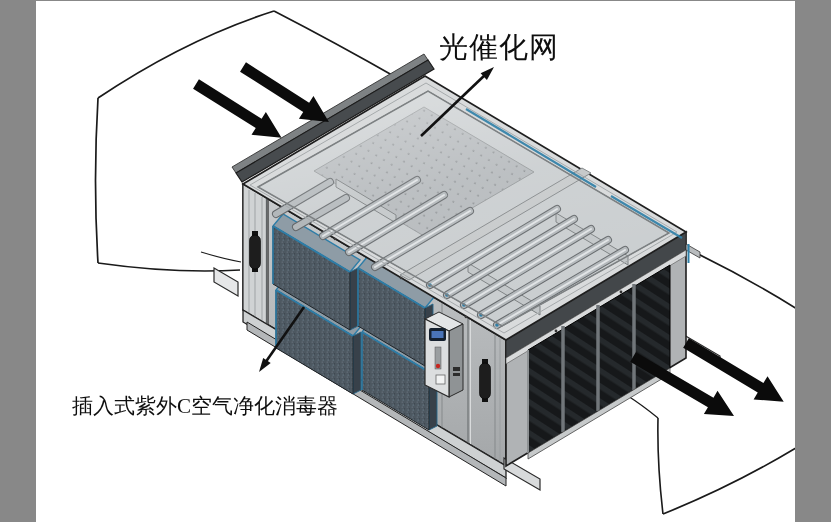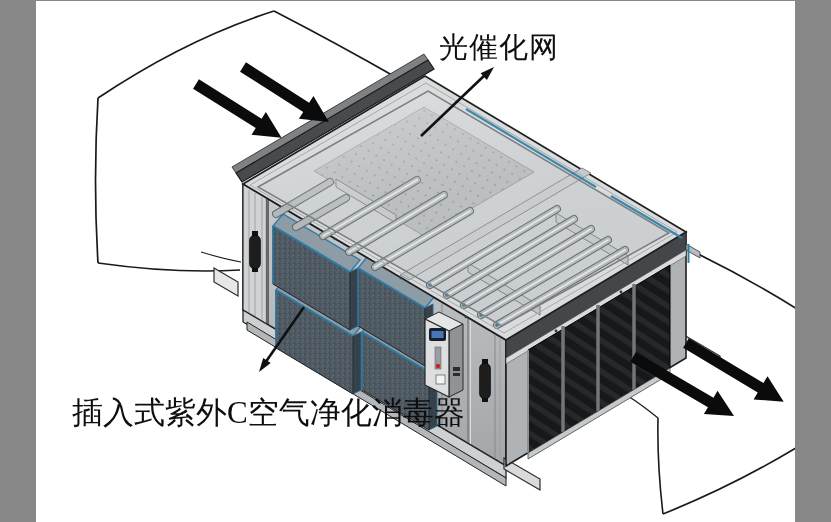--- a/index.html
+++ b/index.html
@@ -6,21 +6,21 @@
   .stage{
     position:relative;width:759px;height:522px;background:#ffffff;
     font-family:"Liberation Serif", serif;overflow:hidden;margin:1px auto;
   }
   .stage svg{position:absolute;left:0;top:0;}
   .anno{
     position:absolute;color:#0e0e0e;white-space:nowrap;
     font-family:"Liberation Serif", serif;font-weight:400;
   }
   .anno-top{left:403px;top:27px;font-size:29px;letter-spacing:1px;}
-  .anno-bottom{left:36px;top:391px;font-size:31px;letter-spacing:0px;}
+  .anno-bottom{left:36px;top:391px;font-size:21px;letter-spacing:0px;}
 </style>
 </head>
 <body>
 
 <div class="stage">
 <svg width="831" height="522" viewBox="0 0 831 522">
   <defs>
     <linearGradient id="faceGrad" x1="0" y1="0" x2="0" y2="1">
       <stop offset="0" stop-color="#c9ccce"></stop>
           <stop offset="1" stop-color="#a4a7a9"></stop>

